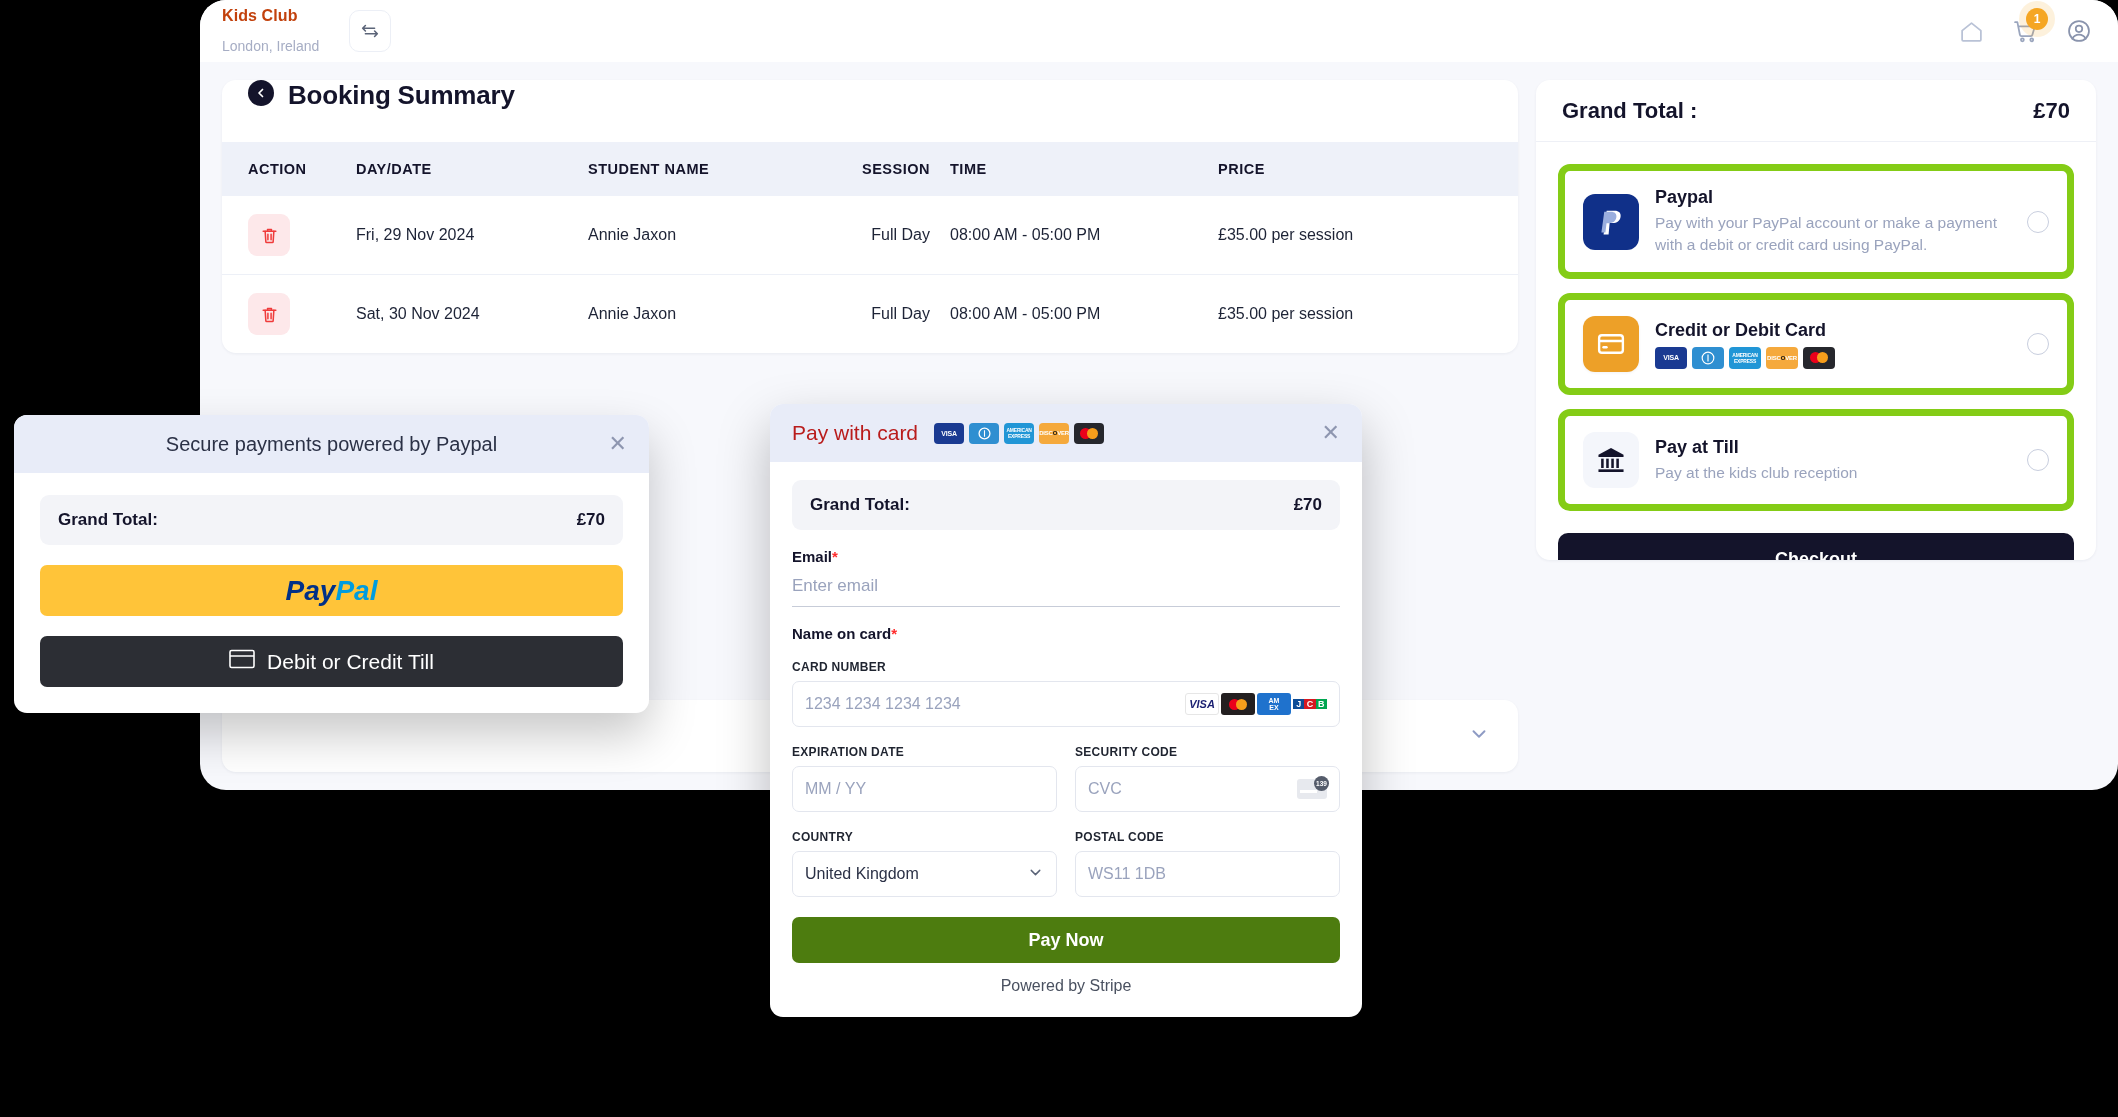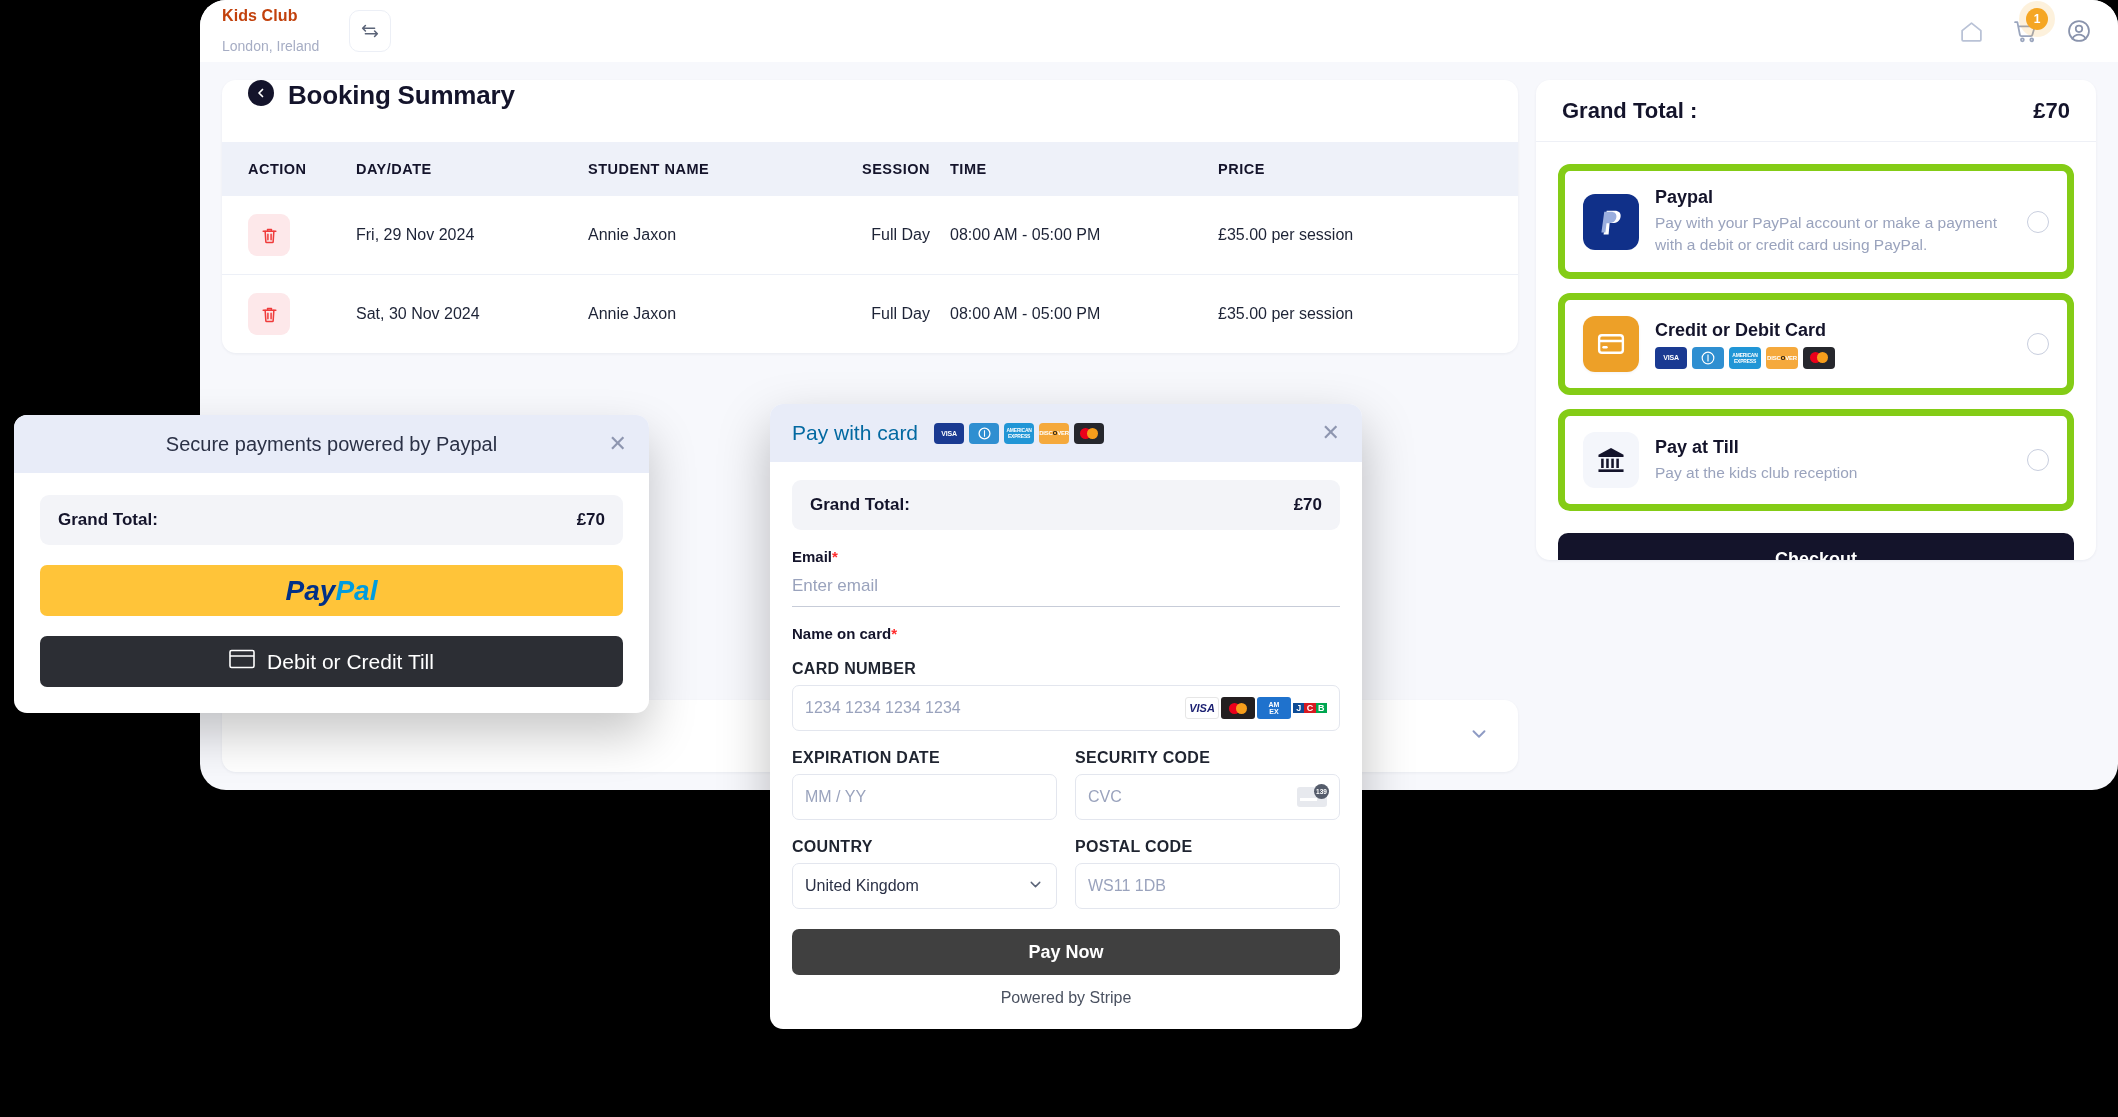--- a/index.html
+++ b/index.html
@@ -161,46 +161,46 @@
     position: absolute; left: 770px; top: 404px;
     width: 592px; border-radius: 13px;
     background: #fff; overflow: hidden;
     box-shadow: 0 22px 52px rgba(0,0,0,.26);
   }
   #st-head {
     height: 58px; background: #e8ecf8;
     display: flex; align-items: center; gap: 16px;
     padding: 0 22px; position: relative;
   }
-  #st-title { font-size: 21px; color: #0369a1; }
+  #st-title { font-size: 21px; color: #b91c1c; }
   #st-close { margin-left: auto; color: #8e96b0; font-size: 22px; line-height: 1; }
   #st-body { padding: 18px 22px 22px 22px; }
   .fl-label { font-size: 15px; font-weight: bold; color: #14142b; margin-top: 18px; }
   .fl-label .req { color: #ff2d2d; }
   .underline-input {
     width: 100%; border: none; border-bottom: 1px solid #c7ccd8;
     font-size: 17px; color: #2b3146; padding: 11px 0 10px 0;
     font-family: "Liberation Sans", sans-serif; outline: none; background: transparent;
   }
   .underline-input::placeholder { color: #9aa3bd; }
-  .caps-label { font-size: 16px; font-weight: bold; color: #1f2430; letter-spacing: .3px; margin: 18px 0 7px 0; }
+  .caps-label { font-size: 12px; font-weight: bold; color: #1f2430; letter-spacing: .3px; margin: 18px 0 7px 0; }
   .boxed {
     position: relative; border: 1px solid #e3e6ee; border-radius: 7px;
     height: 46px; display: flex; align-items: center; padding: 0 12px; background: #fff;
   }
   .boxed input, .boxed select {
     flex: 1 1 auto; border: none; outline: none; background: transparent;
     font-size: 16px; color: #2b3146; font-family: "Liberation Sans", sans-serif;
     -webkit-appearance: none; appearance: none;
   }
   .boxed input::placeholder { color: #9aa3bd; }
   .two-col { display: flex; gap: 18px; }
   .two-col > div { flex: 1 1 0; min-width: 0; }
   #pay-now-btn {
-    margin-top: 20px; height: 46px; border-radius: 7px; background: #404040;
+    margin-top: 20px; height: 46px; border-radius: 7px; background: #4d7c0f;
     color: #fff; font-size: 18px; font-weight: bold;
     display: flex; align-items: center; justify-content: center;
   }
   #st-powered { margin-top: 14px; text-align: center; font-size: 16px; color: #4a5160; }
 
   
   .chip { width: 30px; height: 21px; border-radius: 4px; display: flex; align-items: center; justify-content: center;
           font-size: 7px; font-weight: bold; color: #fff; overflow: hidden; flex: 0 0 auto; letter-spacing: -.2px; }
   .chip.visa { background: #1a3a92; }
   .chip.diners { background: #2f8fd1; }

